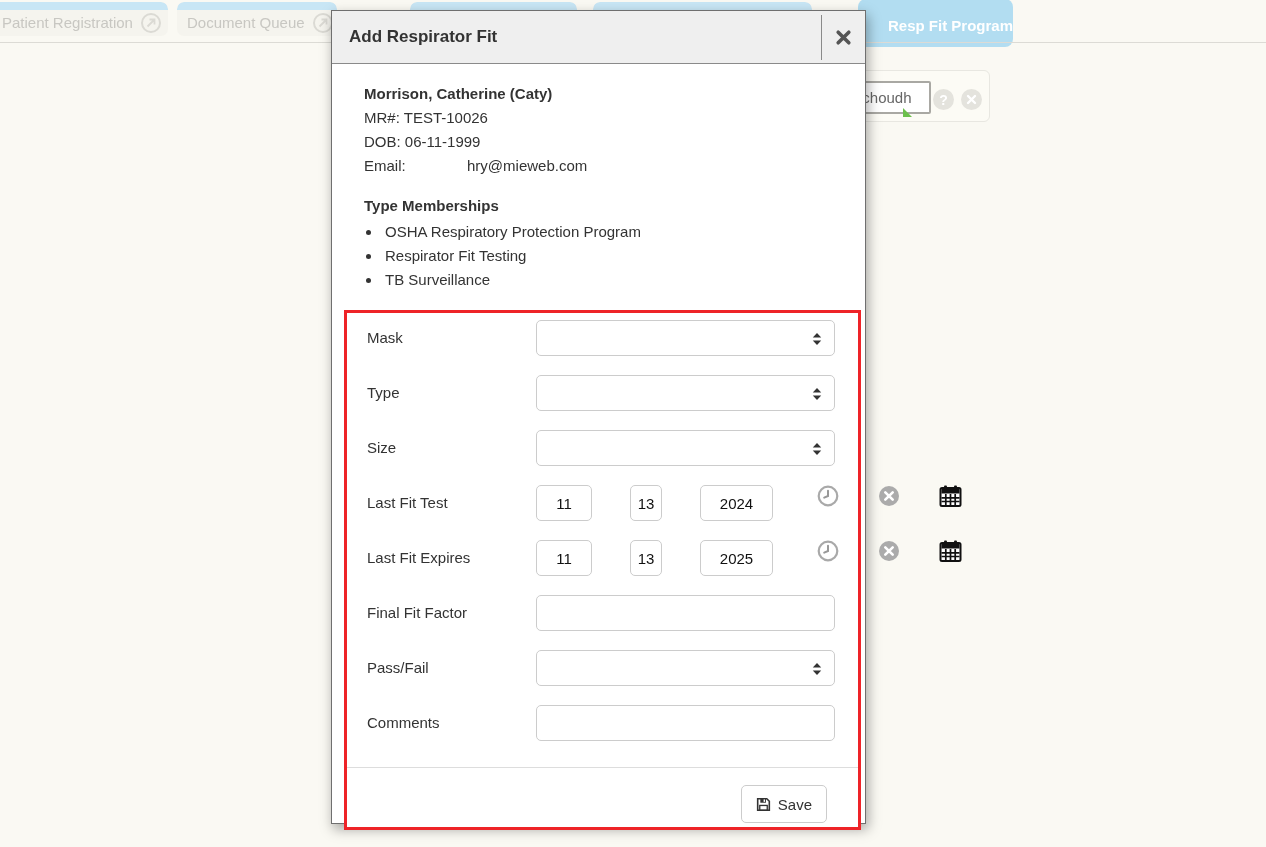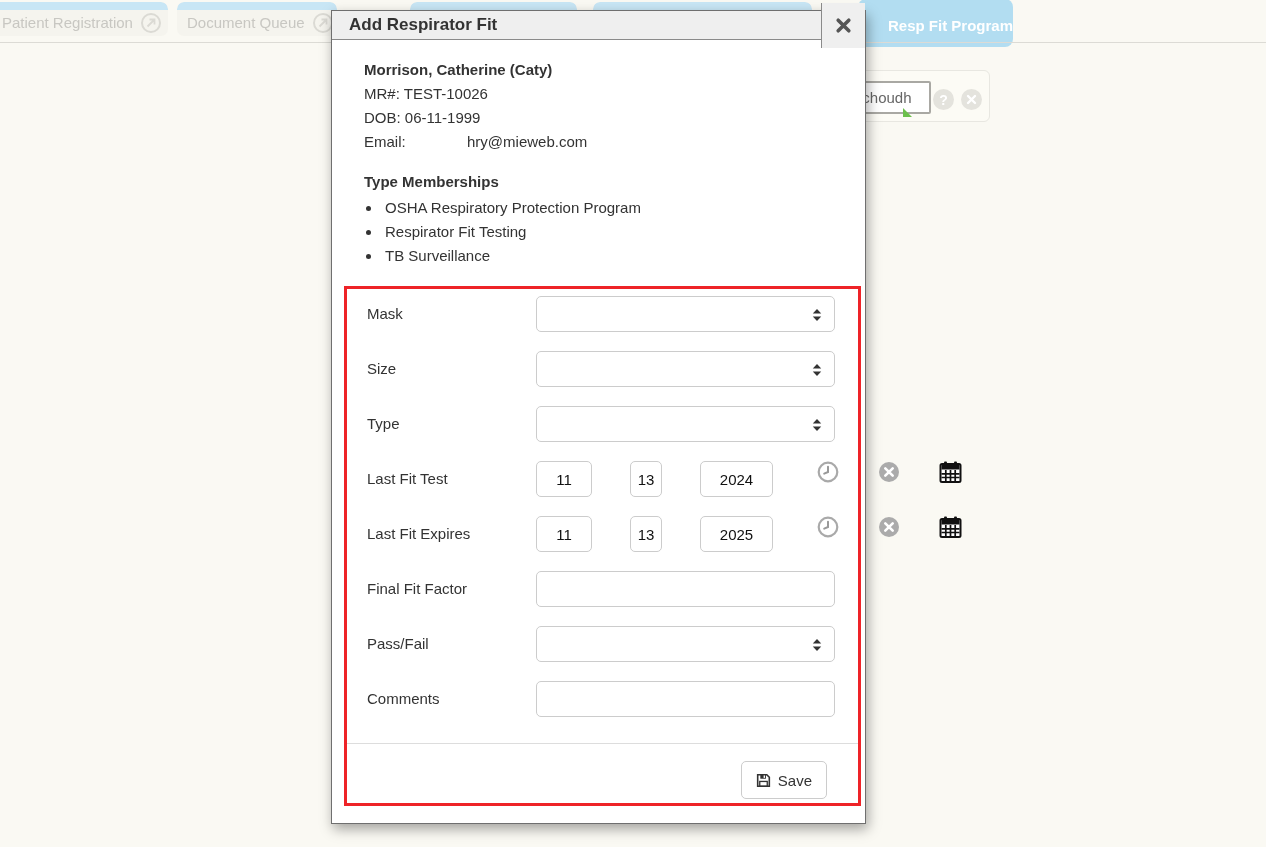--- a/index.html
+++ b/index.html
@@ -62,21 +62,21 @@
   }
   .badge-help { left:89px; }
   .badge-clear { left:117px; }
   
   .modal {
     position:absolute; left:331px; top:10px; width:535px; height:814px;
     background:#fff; border:1px solid #6f6f6f;
     box-shadow:2px 5px 12px rgba(0,0,0,0.35);
   }
   .modal-header {
-    height:29px; background:#efefef; border-bottom:1px solid #8a8a8a;
+    height:53px; background:#efefef; border-bottom:1px solid #8a8a8a;
     display:flex; align-items:center;
   }
   .modal-title { flex:1; padding-left:17px; font-size:17px; font-weight:bold; color:#333; }
   .modal-close {
     width:44px; height:45px; border:none; border-left:1px solid #8a8a8a;
     background:#efefef; cursor:pointer;
     display:flex; align-items:center; justify-content:center;
   }
   .patient-block { margin:18px 32px 0; font-size:15px; line-height:24px; }
   .patient-name { font-weight:bold; }
@@ -197,34 +197,34 @@
             <span></span>
             <svg class="sel-arrows" width="10" height="12" viewBox="0 0 10 12">
               <path d="M5 0 L9.2 4.6 H0.8 Z" fill="#333"></path>
                 <path d="M5 12 L0.8 7.4 H9.2 Z" fill="#333"></path>
             </svg>
           </div>
         </div>
       </div>
 
       <div class="frow">
-        <label class="flabel">Size</label>
+        <label class="flabel">Type</label>
         <div class="fctrl">
           <div class="select">
             <span></span>
             <svg class="sel-arrows" width="10" height="12" viewBox="0 0 10 12">
               <path d="M5 0 L9.2 4.6 H0.8 Z" fill="#333"></path>
                 <path d="M5 12 L0.8 7.4 H9.2 Z" fill="#333"></path>
             </svg>
           </div>
         </div>
       </div>
 
       <div class="frow">
-        <label class="flabel">Type</label>
+        <label class="flabel">Size</label>
         <div class="fctrl">
           <div class="select">
             <span></span>
             <svg class="sel-arrows" width="10" height="12" viewBox="0 0 10 12">
               <path d="M5 0 L9.2 4.6 H0.8 Z" fill="#333"></path>
                 <path d="M5 12 L0.8 7.4 H9.2 Z" fill="#333"></path>
             </svg>
           </div>
         </div>
       </div>

